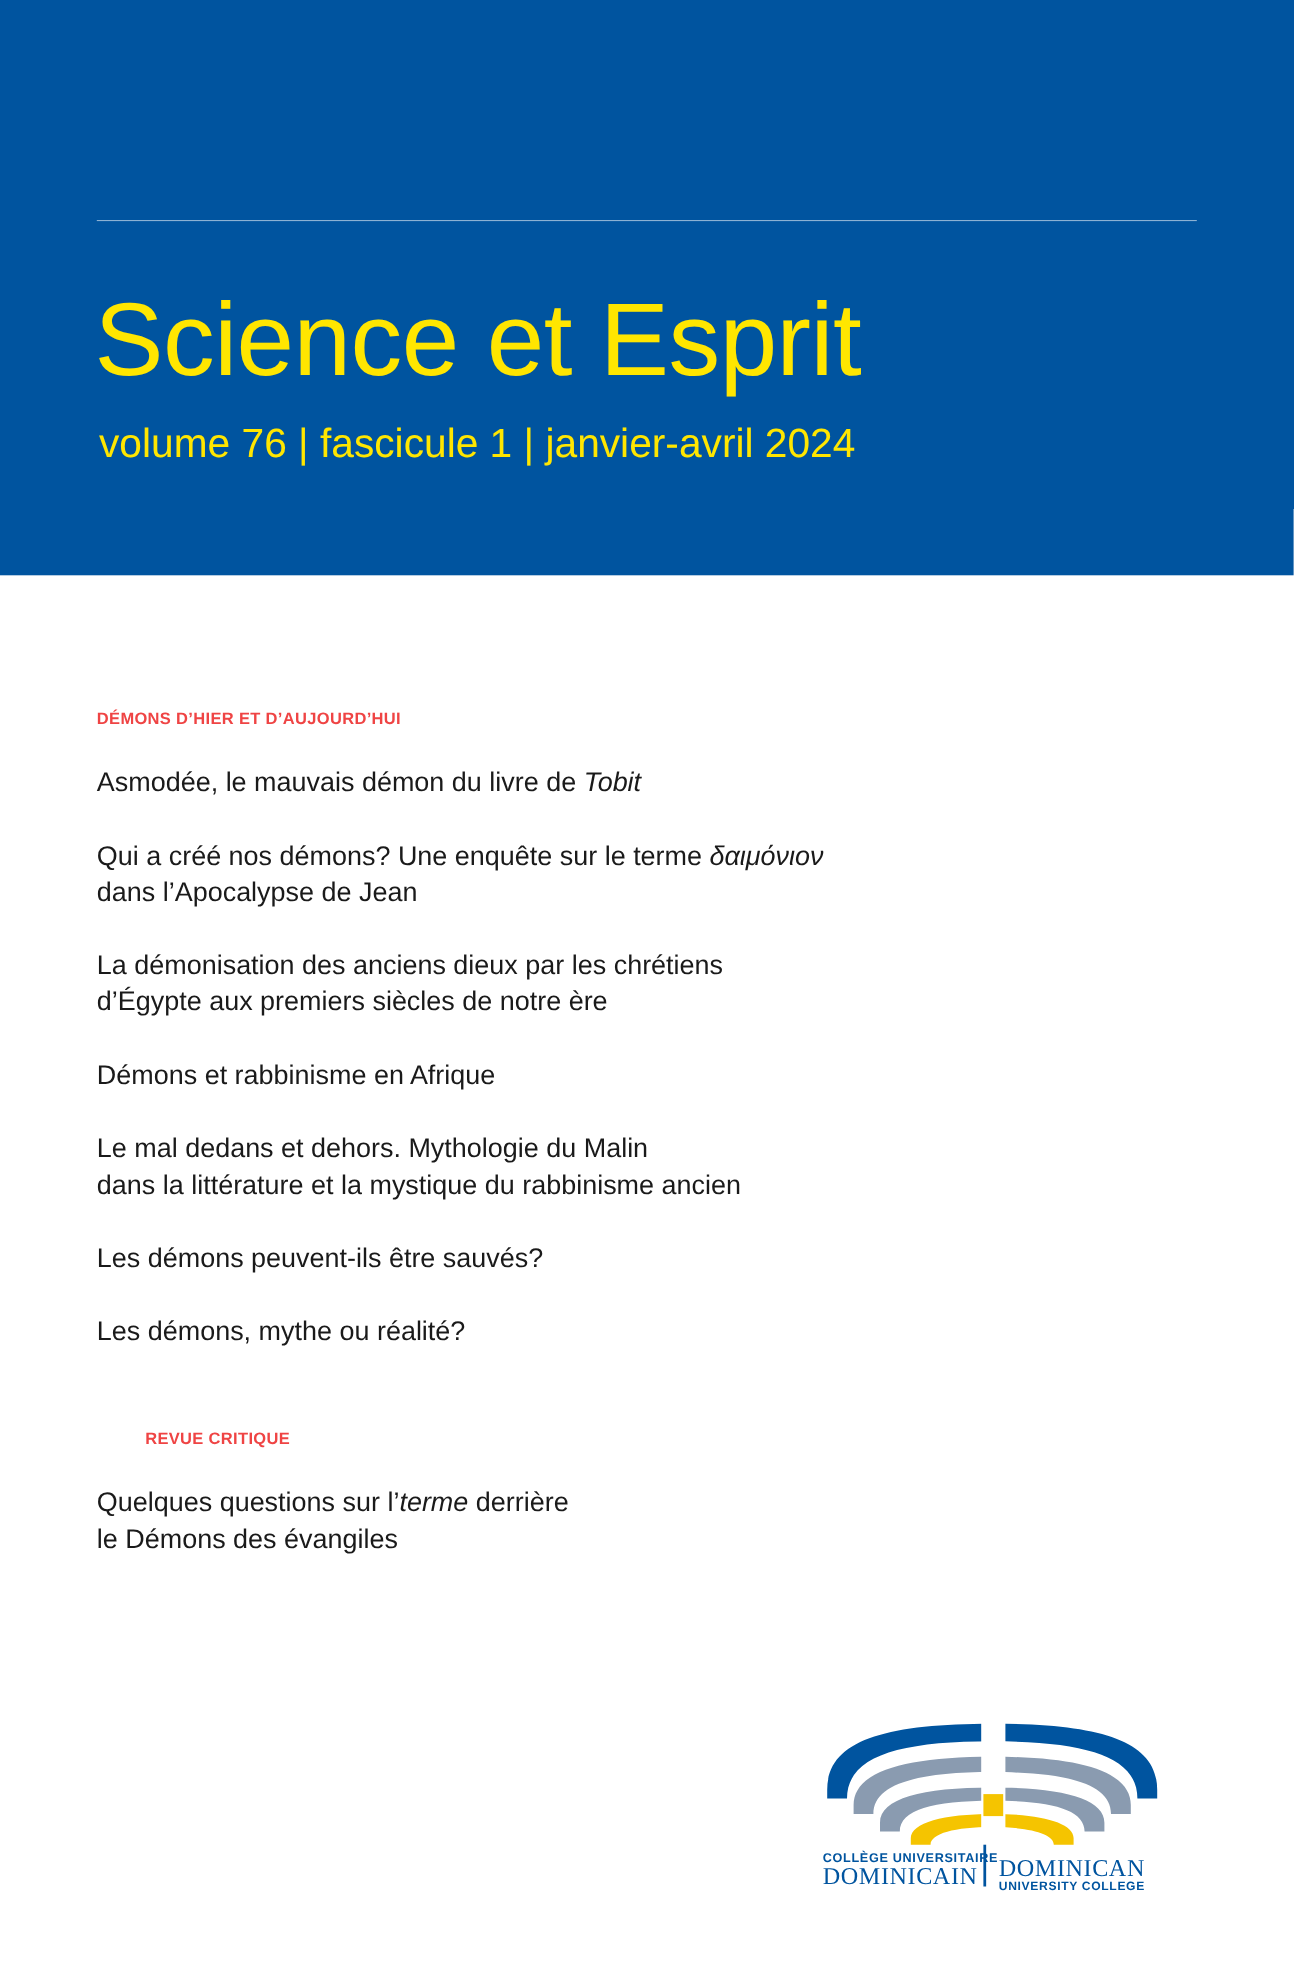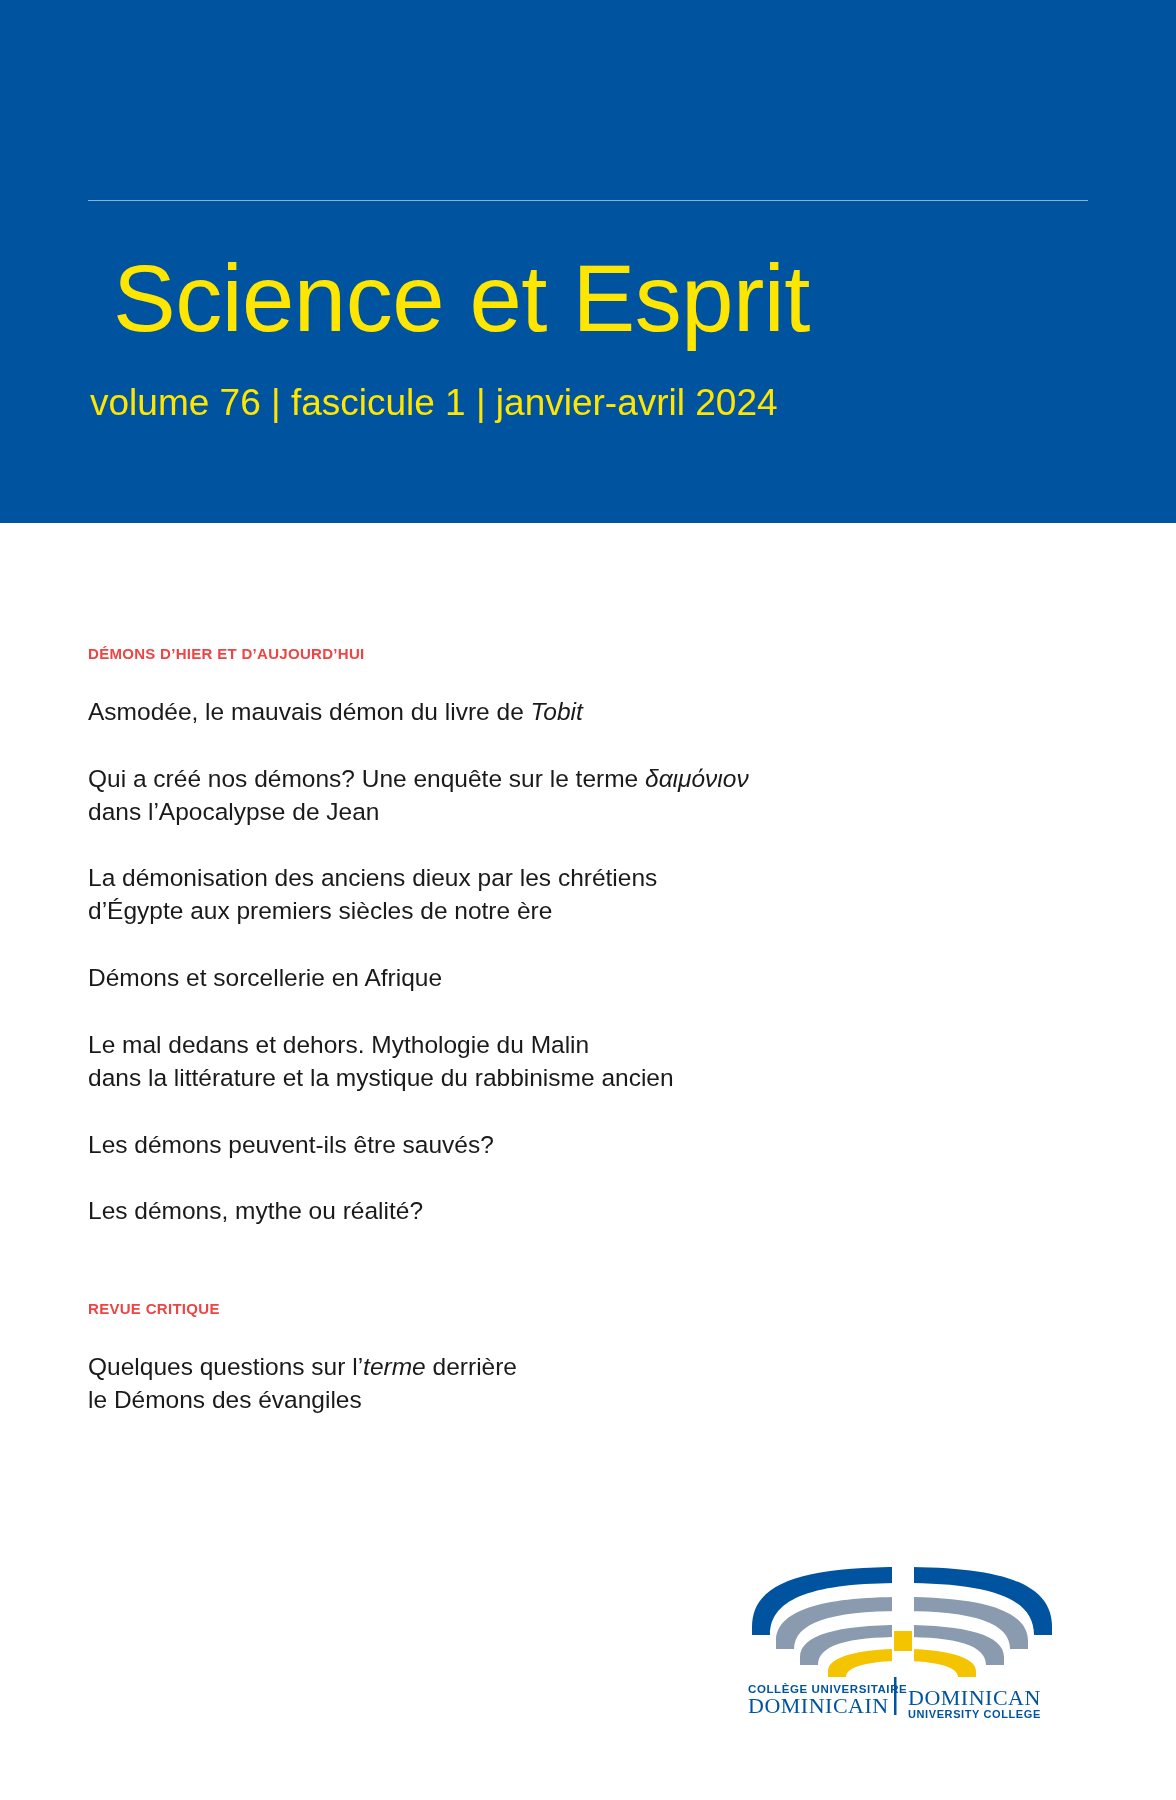--- a/index.html
+++ b/index.html
@@ -33,28 +33,27 @@
     position: absolute;
     left: 88px;
     top: 200px;
     width: 1000px;
     height: 1px;
     background: rgba(255,255,255,0.55);
   }
   .journal-title {
     position: absolute;
     left: 86px;
-    top: 252px;
+    top: 262px;
     color: #ffe600;
     font-size: 94px;
     font-weight: 400;
     letter-spacing: -0.5px;
     line-height: 1;
     white-space: nowrap;
-    margin-left: 27px;
   }
   .issue-line {
     position: absolute;
     left: 90px;
     top: 384px;
     color: #ffe600;
     font-size: 37px;
     font-weight: 400;
     line-height: 1;
     white-space: nowrap;
@@ -89,20 +88,21 @@
   .entry sup {
     font-size: 0.62em;
     vertical-align: 0.45em;
     line-height: 0;
   }
   .block-gap {
     height: 38px;
   }
   .section-head.second {
     margin-top: 0;
+    margin-left: 44px;
   }
 
   
   .logo {
     position: absolute;
     left: 742px;
     top: 1565px;
     width: 320px;
     height: 160px;
   }
@@ -135,21 +135,21 @@
       <span>dans l’Apocalypse de Jean</span>
     </div>
 
     <div class="entry">
       <span>La démonisation des anciens dieux par les chrétiens</span><br>
       <span>d’Égypte aux premiers siècles de notre ère</span>
     </div>
 
 
     <div class="entry">
-      <span>Démons et sorcellerie en Afrique</span>
+      <span>Démons et rabbinisme en Afrique</span>
     </div>
 
     <div class="entry">
       <span>Le mal dedans et dehors. Mythologie du Malin</span><br>
       <span>dans la littérature et la mystique du rabbinisme ancien</span>
     </div>
 
     <div class="entry">
       <span>Les démons peuvent-ils être sauvés?</span>
     </div>

